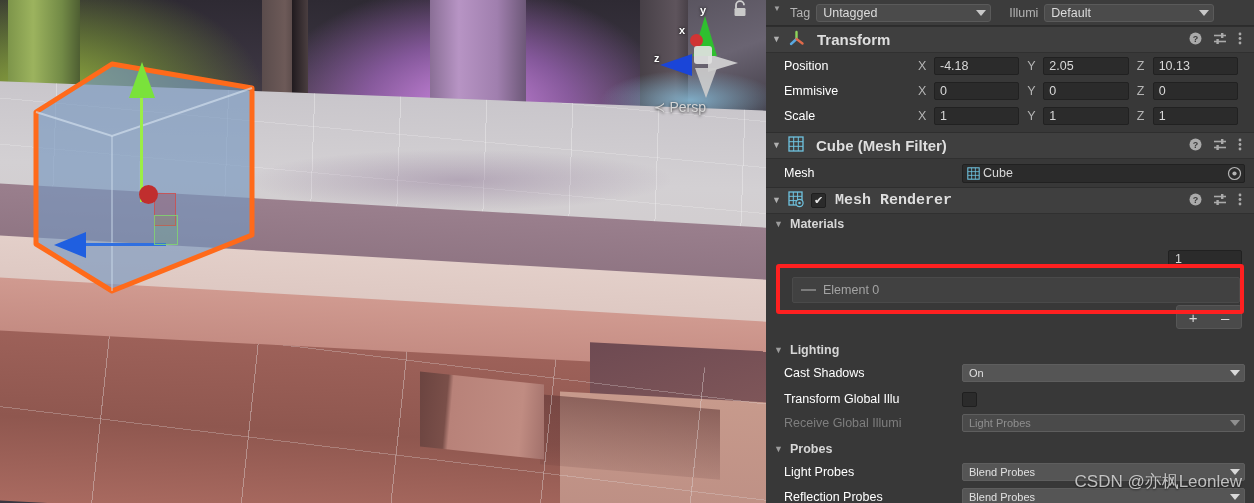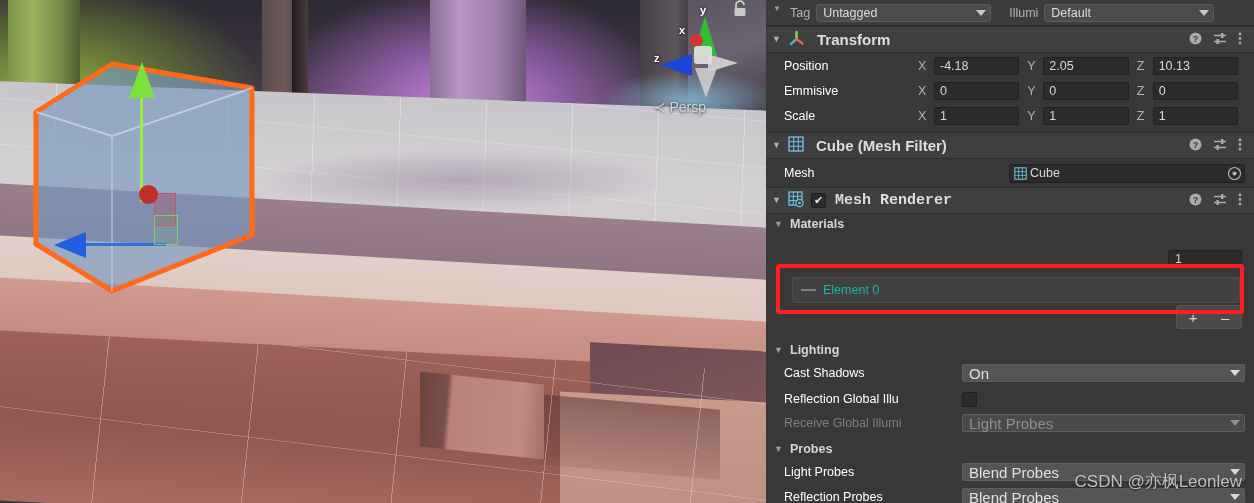--- a/index.html
+++ b/index.html
@@ -280,21 +280,21 @@
     border-radius: 2px; display: flex; align-items: center;
     padding-left: 4px; color: #d8d8d8; font-size: 12.5px; margin-right: 9px;
   }
   .obj-pick {
     margin-left: auto; width: 19px; height: 17px; display: flex;
     align-items: center; justify-content: center;
   }
   .mini-dd {
     flex: 1; height: 18px; background: #555555; border: 1px solid #5e5e5e;
     border-radius: 2px; display: flex; align-items: center;
-    padding: 0 4px 0 6px; color: #e0e0e0; font-size: 15px; margin-right: 9px;
+    padding: 0 4px 0 6px; color: #e0e0e0; font-size: 11px; margin-right: 9px;
   }
   .mini-dd.dim { color: #8f8f8f; background: #4a4a4a; }
 
   .checkbox-sm {
     width: 15px; height: 15px; background: #2b2b2b;
     border: 1px solid #1f1f1f; border-radius: 2px;
   }
   .checkbox-on {
     width: 15px; height: 15px; background: #2b2b2b; border: 1px solid #1f1f1f;
     border-radius: 2px; display: flex; align-items: center; justify-content: center;
@@ -315,21 +315,21 @@
   }
   .elem-row {
     position: absolute; left: 26px; top: 277px; right: 14px; height: 26px;
     display: flex; align-items: center;
     background: #414141; border: 1px solid #4a4a4a; border-radius: 2px;
   }
   .drag-handle {
     width: 30px; display: flex; align-items: center; justify-content: center;
   }
   .dh-bar { width: 15px; height: 2px; background: #7b7b7b; }
-  .elem-label { color: #14b8a6; font-size: 12.5px; width: 160px; }
+  .elem-label { color: #a3a3a3; font-size: 12.5px; width: 160px; }
   .elem-objfield {
     flex: 1; height: 20px; background: #2b2b2b; border: 1px solid #1d1d1d;
     border-radius: 2px; display: flex; align-items: center; color: #e2e2e2;
     font-size: 12.5px; margin-right: 4px;
   }
   .mat-sphere {
     width: 13px; height: 13px; border-radius: 50%;
     background: radial-gradient(circle at 32% 30%, #ffffff 0%, #bfe8f8 18%, #2a9fd8 55%, #0f5f92 100%);
     margin: 0 4px 0 4px; flex: none;
   }
@@ -558,21 +558,21 @@
         <span class="ic">
           <svg width="4" height="13" viewBox="0 0 4 13">
               <circle cx="2" cy="2" r="1.4" fill="#bdbdbd"></circle>
               <circle cx="2" cy="6.5" r="1.4" fill="#bdbdbd"></circle>
               <circle cx="2" cy="11" r="1.4" fill="#bdbdbd"></circle>
             </svg>
         </span>
       </span>
     </div>
 
-    <div class="field-row" style="height:28px;gap:47px;">
+    <div class="field-row" style="height:28px;">
       <span class="field-label" style="width:178px;">Mesh</span>
       <span class="objfield">
         <span style="display:flex;align-items:center;">
           <svg width="13" height="13" viewBox="0 0 16 16" style="margin-right:3px;">
             <rect x="1" y="1" width="14" height="14" fill="none" stroke="#6fc3e0" stroke-width="1.3"></rect>
             <line x1="5.7" y1="1" x2="5.7" y2="15" stroke="#6fc3e0" stroke-width="1"></line>
             <line x1="10.3" y1="1" x2="10.3" y2="15" stroke="#6fc3e0" stroke-width="1"></line>
             <line x1="1" y1="5.7" x2="15" y2="5.7" stroke="#6fc3e0" stroke-width="1"></line>
             <line x1="1" y1="10.3" x2="15" y2="10.3" stroke="#6fc3e0" stroke-width="1"></line>
           </svg>
@@ -654,21 +654,21 @@
 
     <div class="field-row" style="position:absolute;left:0;top:362px;width:100%;height:22px;">
       <span class="field-label" style="width:178px;">Cast Shadows</span>
       <span class="mini-dd">
         <span>On</span>
         <span class="dd-caret" style="margin-left:auto;border-top-color:#d8d8d8;"></span>
       </span>
     </div>
 
     <div class="field-row" style="position:absolute;left:0;top:388px;width:100%;height:22px;">
-      <span class="field-label" style="width:178px;">Reflection Global Illu</span>
+      <span class="field-label" style="width:178px;">Transform Global Illu</span>
       <span class="checkbox-sm"></span>
     </div>
 
     <div class="field-row" style="position:absolute;left:0;top:412px;width:100%;height:22px;">
       <span class="field-label dim" style="width:178px;">Receive Global Illumi</span>
       <span class="mini-dd dim">
         <span>Light Probes</span>
         <span class="dd-caret" style="margin-left:auto;border-top-color:#8f8f8f;"></span>
       </span>
     </div>

